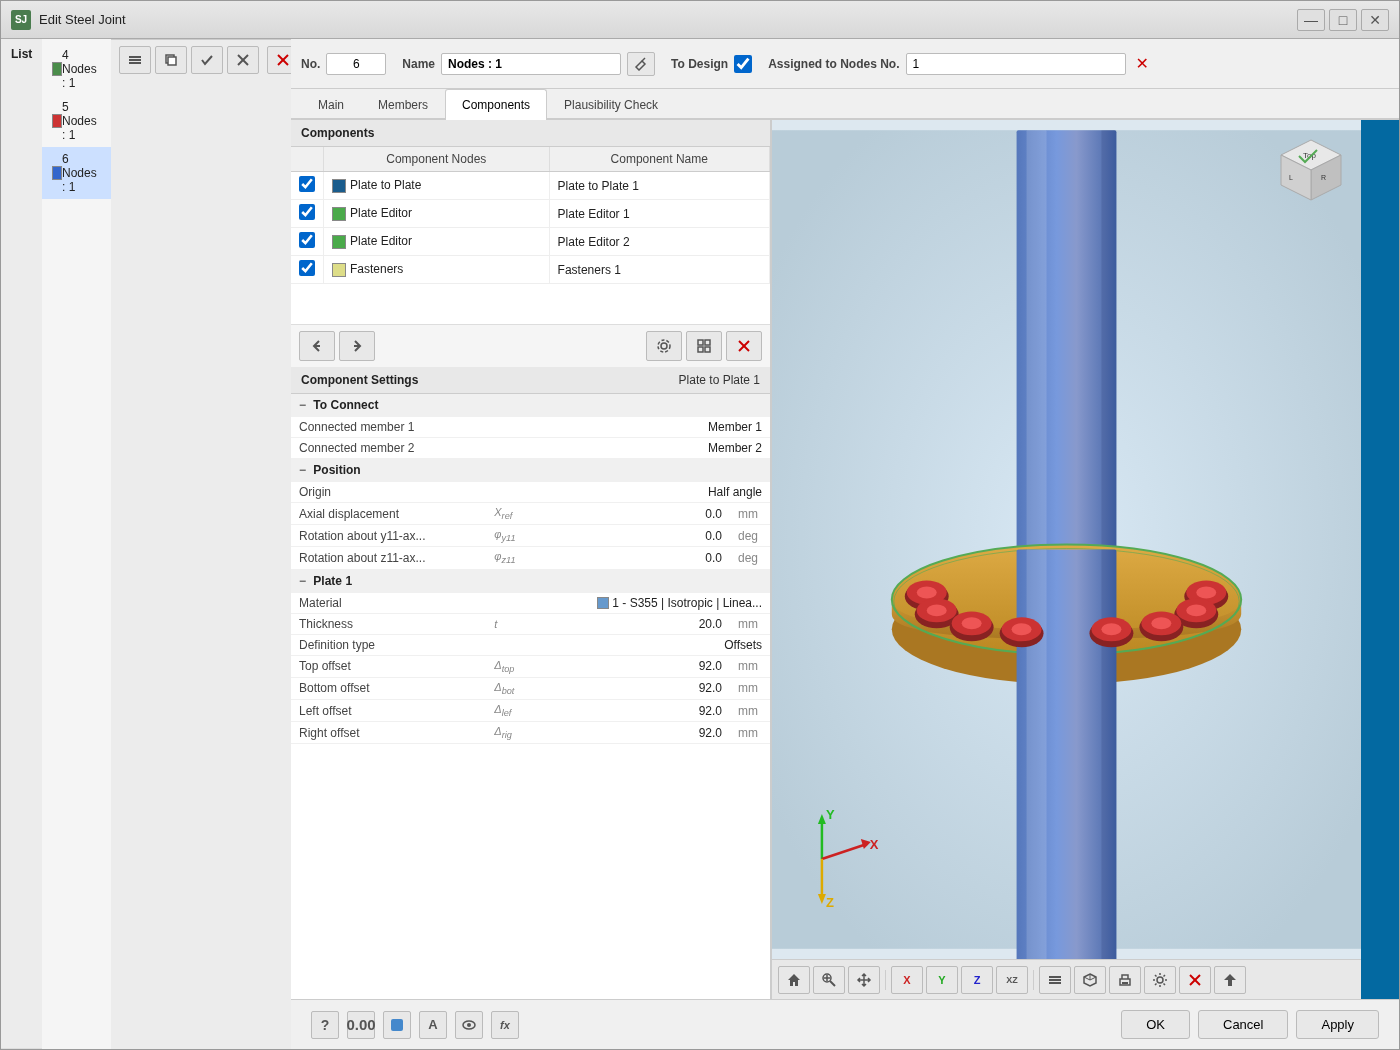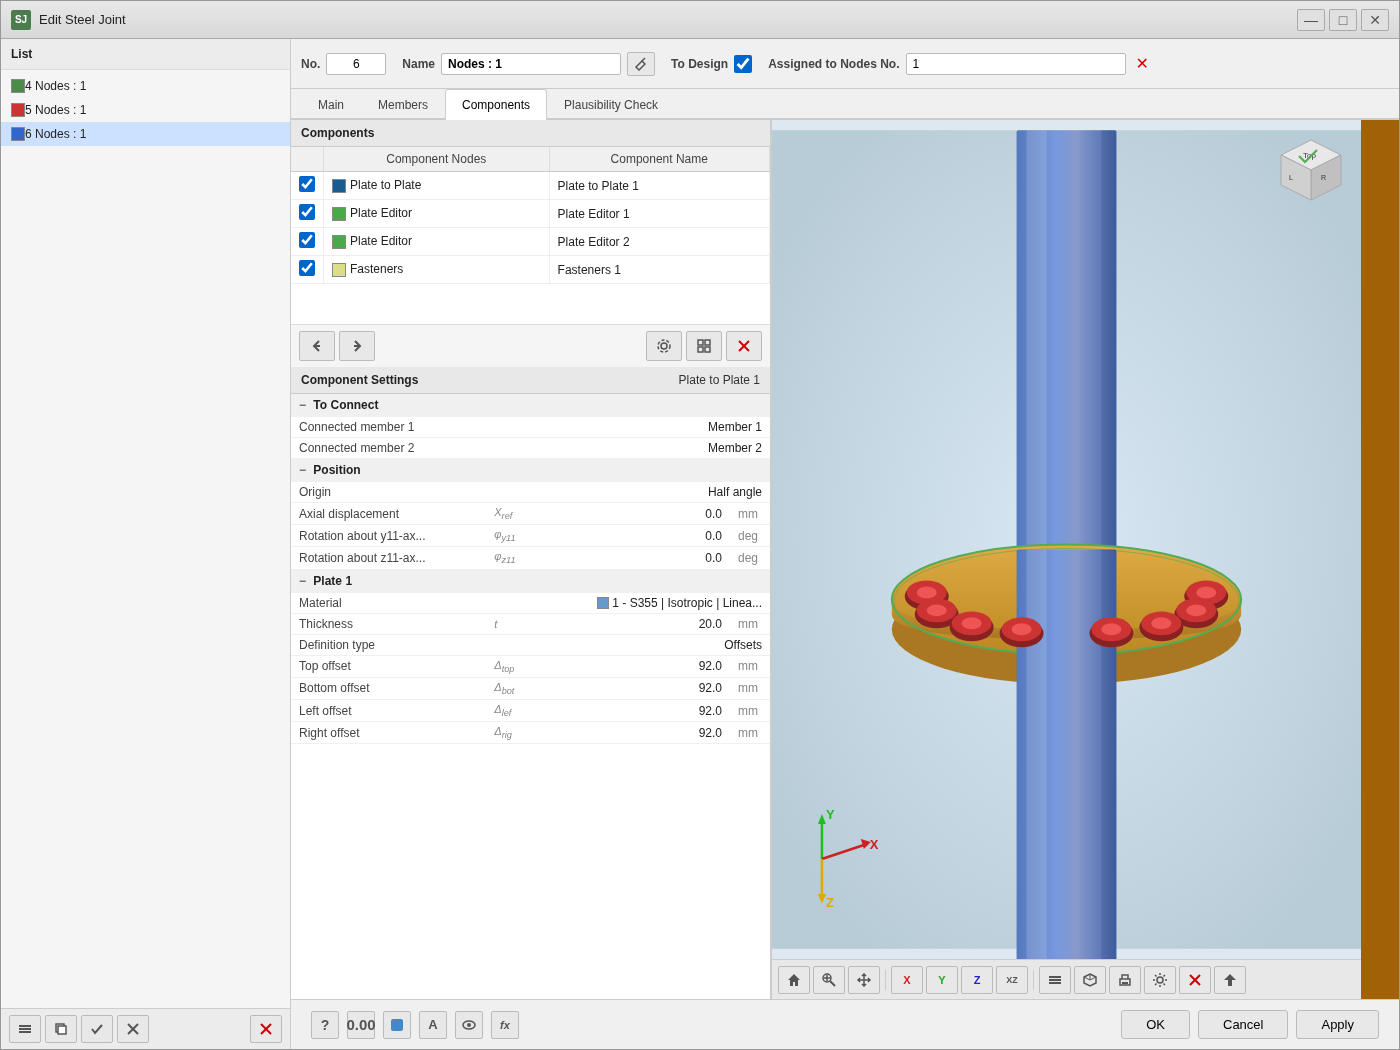--- a/index.html
+++ b/index.html
@@ -1,30 +1,30 @@
 <!DOCTYPE html>
 <html><head>
   <meta charset="utf-8">
   <style>
     * { box-sizing: border-box; margin: 0; padding: 0; }
     body { font-family: 'Segoe UI', Arial, sans-serif; font-size: 12px; background: #f0f0f0; width: 1400px; height: 1050px; overflow: hidden; color: #222; }
 
-    .window { width: 1400px; height: 1050px; background: #a16207; border: 1px solid #999; display: flex; flex-direction: column; }
+    .window { width: 1400px; height: 1050px; background: #0369a1; border: 1px solid #999; display: flex; flex-direction: column; }
 
     .title-bar { background: linear-gradient(to bottom, #e8e8e8, #d8d8d8); border-bottom: 1px solid #aaa; padding: 6px 10px; display: flex; align-items: center; justify-content: space-between; height: 38px; }
     .title-bar-left { display: flex; align-items: center; gap: 8px; }
     .title-icon { width: 20px; height: 20px; background: #4a7c4e; border-radius: 2px; display: flex; align-items: center; justify-content: center; color: white; font-size: 10px; font-weight: bold; }
     .title-text { font-size: 13px; font-weight: normal; color: #222; }
     .title-controls { display: flex; gap: 4px; }
     .title-btn { width: 28px; height: 22px; border: 1px solid #aaa; background: #e0e0e0; cursor: pointer; display: flex; align-items: center; justify-content: center; font-size: 14px; color: #555; border-radius: 2px; }
 
     .main-content { display: flex; flex: 1; overflow: hidden; }
 
     
-    .left-panel { width: 290px; background: #f5f5f5; border-right: 1px solid #ccc; display: flex; flex-direction: column; }
+    .left-panel { width: 290px; background: #f5f5f5; border-right: 1px solid #ccc; display: flex; }
     .list-header { padding: 8px 10px; font-weight: bold; font-size: 12px; color: #222; border-bottom: 1px solid #ddd; background: #ececec; }
     .list-items { flex: 1; padding: 4px 0; }
     .list-item { display: flex; align-items: center; padding: 5px 10px; cursor: pointer; gap: 0; }
     .list-item.selected { background: #cce0ff; }
     .list-item-color { width: 14px; height: 14px; border: 1px solid #888; }
     .list-item-text { font-size: 12px; }
     .list-toolbar { border-top: 1px solid #ccc; padding: 6px 8px; display: flex; gap: 4px; background: #ececec; }
     .toolbar-btn { width: 32px; height: 28px; border: 1px solid #bbb; background: #e8e8e8; cursor: pointer; display: flex; align-items: center; justify-content: center; font-size: 14px; border-radius: 2px; }
     .toolbar-btn.red { color: #cc0000; }
     .toolbar-btn-spacer { flex: 1; }

